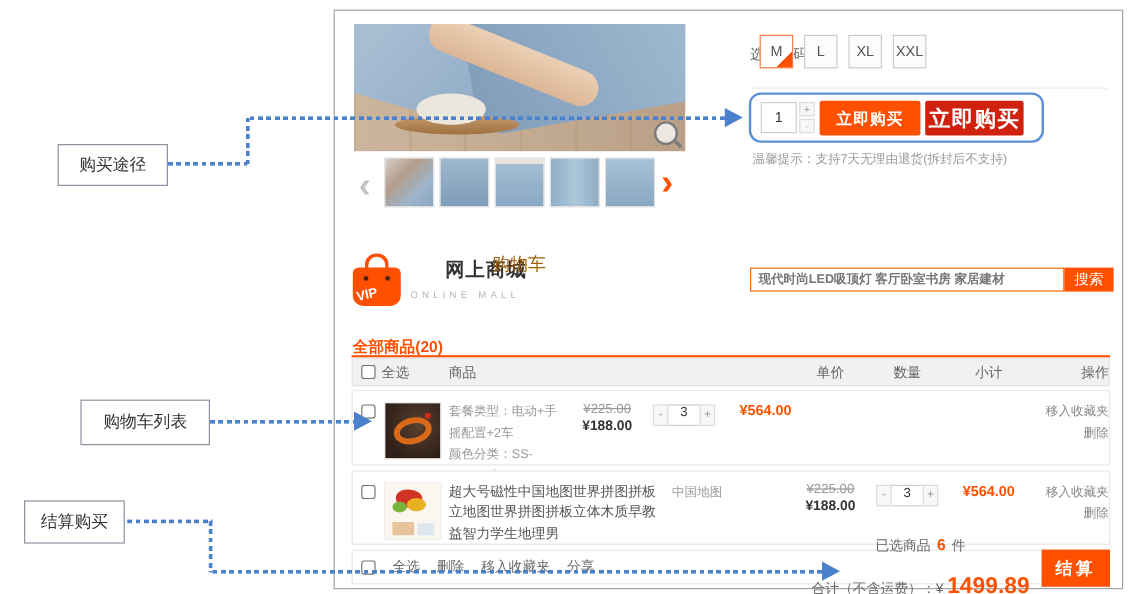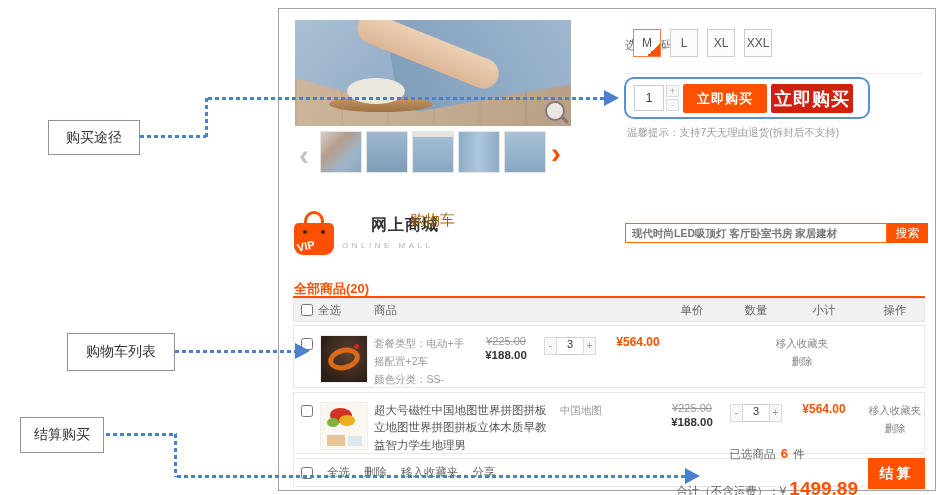--- a/index.html
+++ b/index.html
@@ -93,21 +93,21 @@
   .thead { position:absolute; left:14px; top:289px; width:632px; height:24px; background:#f1f1f1;
            border:1px solid #e6e6e6; display:flex; align-items:center; font-size:11.5px; color:#666; }
   .c-checkw { width:80px; display:flex; align-items:center; gap:5px; padding-left:7px; }
   .c-check { width:26px; padding-left:7px; padding-top:1px; }
   .c-thumb { width:54px; }
   .c-title { width:186px; padding-right:8px; }
   .c-spec { width:100px; }
   .c-price { width:64px; text-align:center; }
   .c-qty { width:64px; text-align:center; }
   .c-sub { width:72px; text-align:center; }
-  .c-ops { flex:1; padding-left:6px; text-align:center; }
+  .c-ops { flex:1; padding-left:6px; text-align:right; }
   .cb { width:12px; height:12px; cursor:pointer; }
   .trow { position:absolute; left:14px; width:632px; height:63px; border:1px solid #e8e8e8;
           background:#fff; display:flex; align-items:flex-start; padding-top:9px; }
   .row1 { top:316px; } .row2 { top:383px; height:62px; }
   .item-img { width:48px; height:48px; border:1px solid #eee; position:relative; overflow:hidden; }
   .race { background:radial-gradient(circle at 60% 40%, #5a4030, #2e2018 75%); }
   .race-ring { position:absolute; left:7px; top:12px; width:32px; height:22px; border:5px solid #d96a1a;
                border-radius:50%; transform:rotate(-14deg); }
   .race-dot { position:absolute; left:33px; top:8px; width:5px; height:5px; background:#d12a1d;
               border-radius:50%; }

